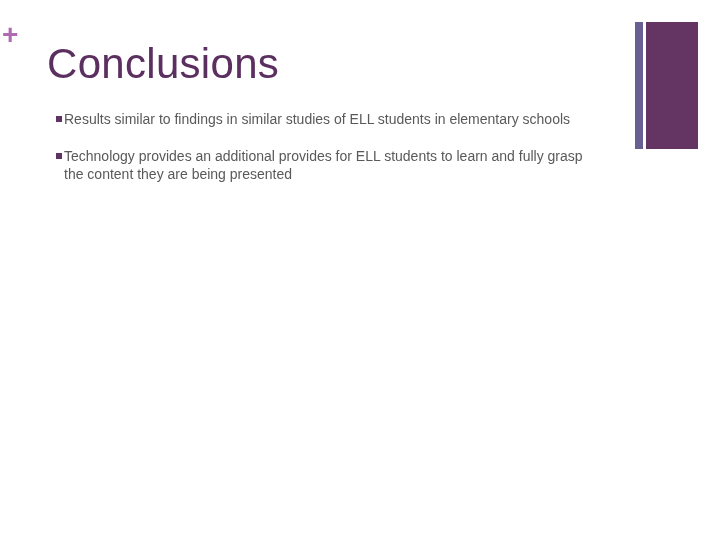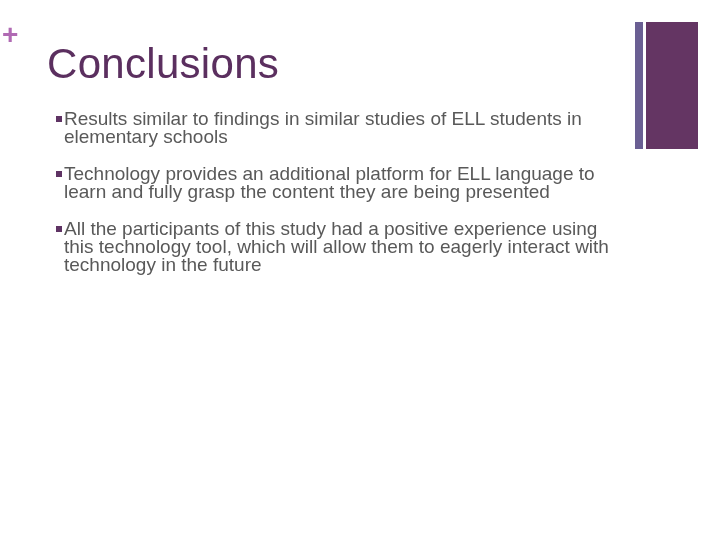--- a/index.html
+++ b/index.html
@@ -56,21 +56,21 @@
       left: 55px;
       top: 110px;
       width: 600px;
       margin: 0;
       padding: 0;
       list-style: none;
     }
     .bullet-item {
       position: relative;
       padding-left: 9px;
-      font-size: 19px;
+      font-size: 14px;
       line-height: 18px;
       color: #595959;
     }
     .bullet-item .sq {
       position: absolute;
       left: 1px;
       top: 6px;
       width: 6px;
       height: 6px;
       background: #5f3364;
@@ -89,20 +89,16 @@
 
   <h1 class="title" style="margin:0;font-weight:normal;">Conclusions</h1>
 
   <ul class="bullets">
     <li class="bullet-item" style="width:520px;margin-bottom:19px;">
       <span class="sq"></span>
       <span class="bullet-text">Results similar to findings in similar studies of ELL students in elementary schools</span>
     </li>
     <li class="bullet-item" style="width:540px;margin-bottom:19px;">
       <span class="sq"></span>
-      <span class="bullet-text">Technology provides an additional platform for ELL language to learn and fully grasp the content they are being presented</span>
-    </li>
-    <li class="bullet-item" style="width:560px;margin-bottom:19px;">
-      <span class="sq"></span>
-      <span class="bullet-text">All the participants of this study had a positive experience using this technology tool, which will allow them to eagerly interact with technology in the future</span>
+      <span class="bullet-text">Technology provides an additional provides for ELL students to learn and fully grasp the content they are being presented</span>
     </li>
   </ul>
 </div>
 
 </body></html>

